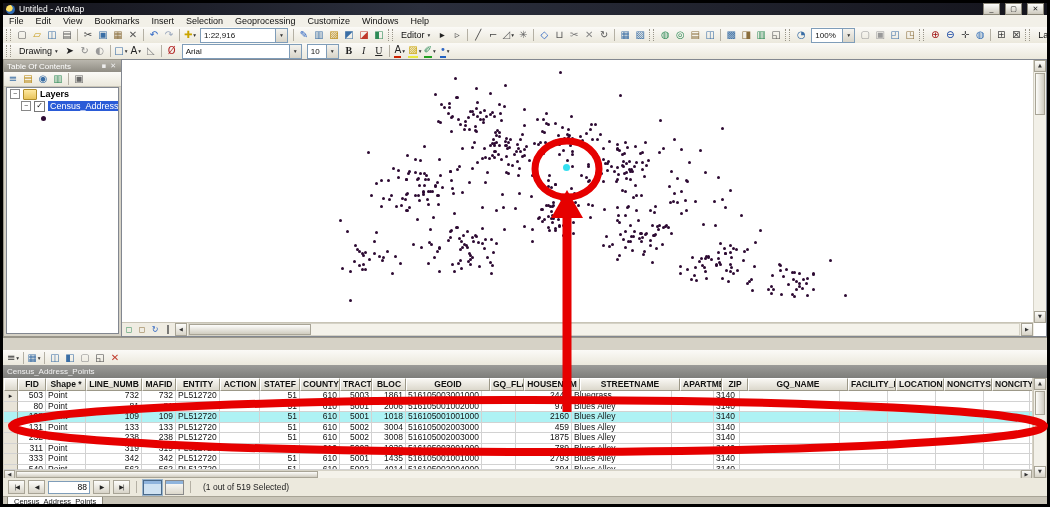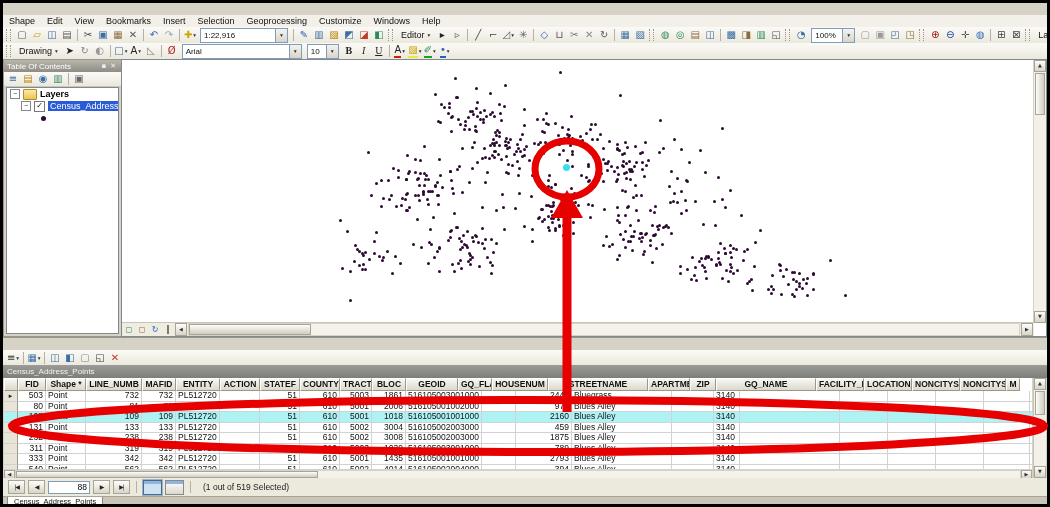--- a/index.html
+++ b/index.html
@@ -96,23 +96,30 @@
   .bottom-tab{position:absolute;left:4px;top:0;height:9px;background:#fff;border:1px solid #8a8678;border-top:none;font-size:7.5px;line-height:9px;padding:0 6px;color:#111;}
 
   
   .annot{position:absolute;left:0;top:0;pointer-events:none;z-index:60;}
 </style>
 </head>
 <body>
 
 <div class="app">
 
+  <div class="titlebar">
+    <span class="app-icon"></span>
+    <span class="title-text">Untitled - ArcMap</span>
+    <span class="win-btn">_</span>
+    <span class="win-btn">▢</span>
+    <span class="win-btn">✕</span>
+  </div>
 
   <div class="menubar" id="menubar">
-      <span class="menu-item">Shape</span>
+      <span class="menu-item">File</span>
       <span class="menu-item">Edit</span>
       <span class="menu-item">View</span>
       <span class="menu-item">Bookmarks</span>
       <span class="menu-item">Insert</span>
       <span class="menu-item">Selection</span>
       <span class="menu-item">Geoprocessing</span>
       <span class="menu-item">Customize</span>
       <span class="menu-item">Windows</span>
       <span class="menu-item">Help</span>
     </div>
@@ -997,21 +1004,21 @@
           <div class="g-cell" style="width: 28px;">FID</div>
           <div class="g-cell" style="width: 40px;">Shape *</div>
           <div class="g-cell" style="width: 56px;">LINE_NUMB</div>
           <div class="g-cell" style="width: 34px;">MAFID</div>
           <div class="g-cell" style="width: 44px;">ENTITY</div>
           <div class="g-cell" style="width: 40px;">ACTION</div>
           <div class="g-cell" style="width: 40px;">STATEF</div>
           <div class="g-cell" style="width: 40px;">COUNTYF</div>
           <div class="g-cell" style="width: 32px;">TRACT</div>
           <div class="g-cell" style="width: 34px;">BLOC</div>
-          <div class="g-cell" style="width: 52px;">GEOID</div>
+          <div class="g-cell" style="width: 84px;">GEOID</div>
           <div class="g-cell" style="width: 34px;">GQ_FLA</div>
           <div class="g-cell" style="width: 56px;">HOUSENUM</div>
           <div class="g-cell" style="width: 100px;">STREETNAME</div>
           <div class="g-cell" style="width: 42px;">APARTME</div>
           <div class="g-cell" style="width: 26px;">ZIP</div>
           <div class="g-cell" style="width: 100px;">GQ_NAME</div>
           <div class="g-cell" style="width: 48px;">FACILITY_N</div>
           <div class="g-cell" style="width: 48px;">LOCATION_</div>
           <div class="g-cell" style="width: 48px;">NONCITYST</div>
           <div class="g-cell" style="width: 46px;">NONCITYS_</div>

